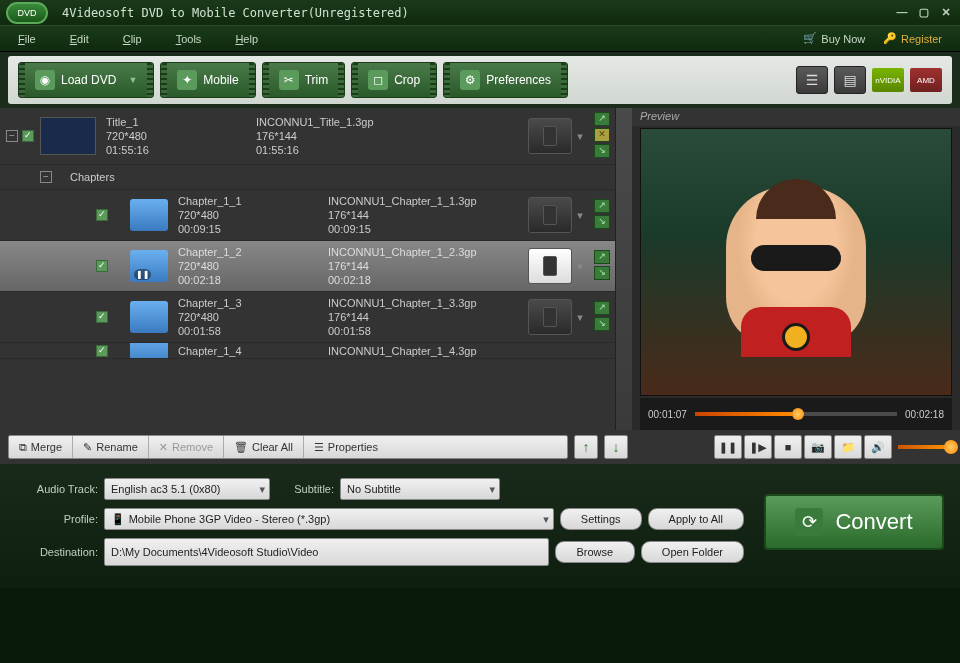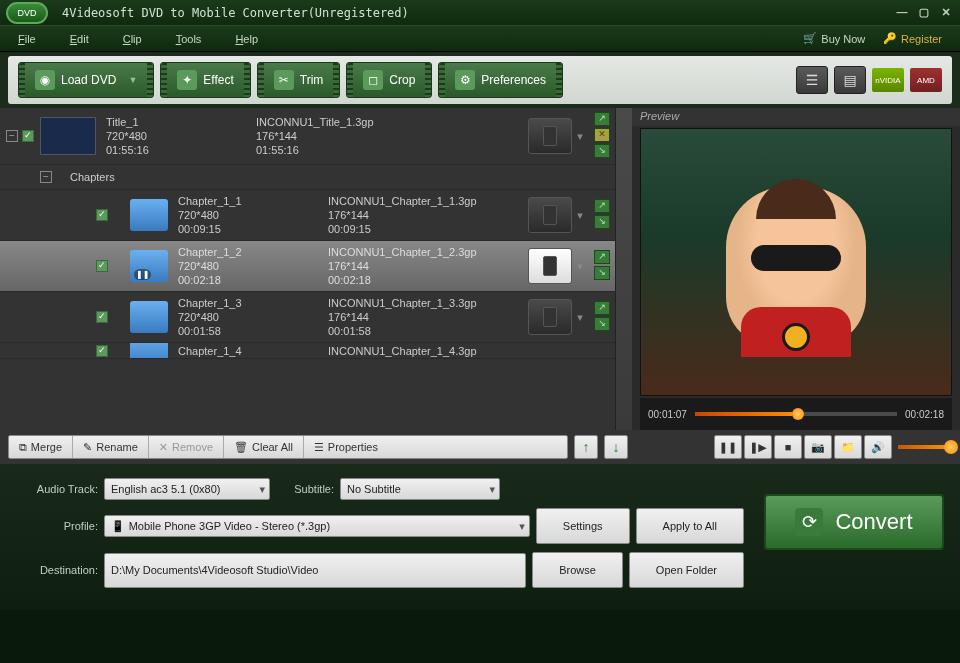--- a/index.html
+++ b/index.html
@@ -88,22 +88,22 @@
 .vol .knob { position:absolute; right:-6px; top:-5px; width:14px; height:14px; background:radial-gradient(#ffcc66,#ff8800); border-radius:50%; }
 
 
 .bottom { padding:14px 16px; background:linear-gradient(#1a2a1a,#0f1f0f); display:flex; gap:20px; }
 .settings { flex:1; }
 .srow { display:flex; align-items:center; margin-bottom:8px; gap:6px; }
 .srow .lbl { color:#c0d0c0; font-size:11px; width:82px; text-align:right; }
 .srow .lbl.short { width:58px; }
 .dd { height:22px; background:linear-gradient(#f0f0f0,#d8d8d8); border:1px solid #888; border-radius:2px; display:flex; align-items:center; padding:0 18px 0 6px; font-size:11px; color:#222; position:relative; cursor:pointer; }
 .dd::after { content:"▾"; position:absolute; right:4px; color:#555; }
-.txtinput { height:35px; background:linear-gradient(#f0f0f0,#d8d8d8); border:1px solid #888; border-radius:2px; padding:0 6px; font-size:11px; color:#222; flex:1; display:flex; align-items:center; }
-.sbtn { height:36px; padding:0 26px; background:linear-gradient(#f0f0f0,#d8d8d8); border:1px solid #888; border-radius:2px; font-size:11px; color:#222; cursor:pointer; display:flex; align-items:center; min-width:80px; justify-content:center; }
+.txtinput { height:28px; background:linear-gradient(#f0f0f0,#d8d8d8); border:1px solid #888; border-radius:2px; padding:0 6px; font-size:11px; color:#222; flex:1; display:flex; align-items:center; }
+.sbtn { height:22px; padding:0 20px; background:linear-gradient(#f0f0f0,#d8d8d8); border:1px solid #888; border-radius:9px; font-size:11px; color:#222; cursor:pointer; display:flex; align-items:center; min-width:80px; justify-content:center; }
 .convert { width:180px; height:56px; background:linear-gradient(#5a9a5a,#2a6a2a); border:2px solid #1a4a1a; border-radius:4px; display:flex; align-items:center; justify-content:center; gap:12px; color:#fff; font-size:22px; cursor:pointer; margin-top:16px; }
 .convert .cicn { width:28px; height:28px; background:#3a7a3a; border-radius:4px; display:flex; align-items:center; justify-content:center; font-size:18px; }
 .phone-icn { width:14px; height:20px; background:#333; border-radius:2px; border:1px solid #555; }
 </style>
 </head>
 <body>
 
 <div class="titlebar">
   <div class="logo">DVD</div>
   <div class="title">4Videosoft DVD to Mobile Converter(Unregistered)</div>
@@ -132,21 +132,21 @@
 
 <div class="toolbarwrap">
 <div class="toolbar">
   <div class="toolbtn">
         <div class="icn">◉</div>
         <span class="lbl">Load DVD</span>
         <span class="arrow">▼</span>
       </div>
   <div class="toolbtn">
         <div class="icn">✦</div>
-        <span class="lbl">Effect</span>
+        <span class="lbl">Mobile</span>
       </div>
   <div class="toolbtn">
         <div class="icn">✂</div>
         <span class="lbl">Trim</span>
       </div>
   <div class="toolbtn">
         <div class="icn">◻</div>
         <span class="lbl">Crop</span>
       </div>
   <div class="toolbtn">

